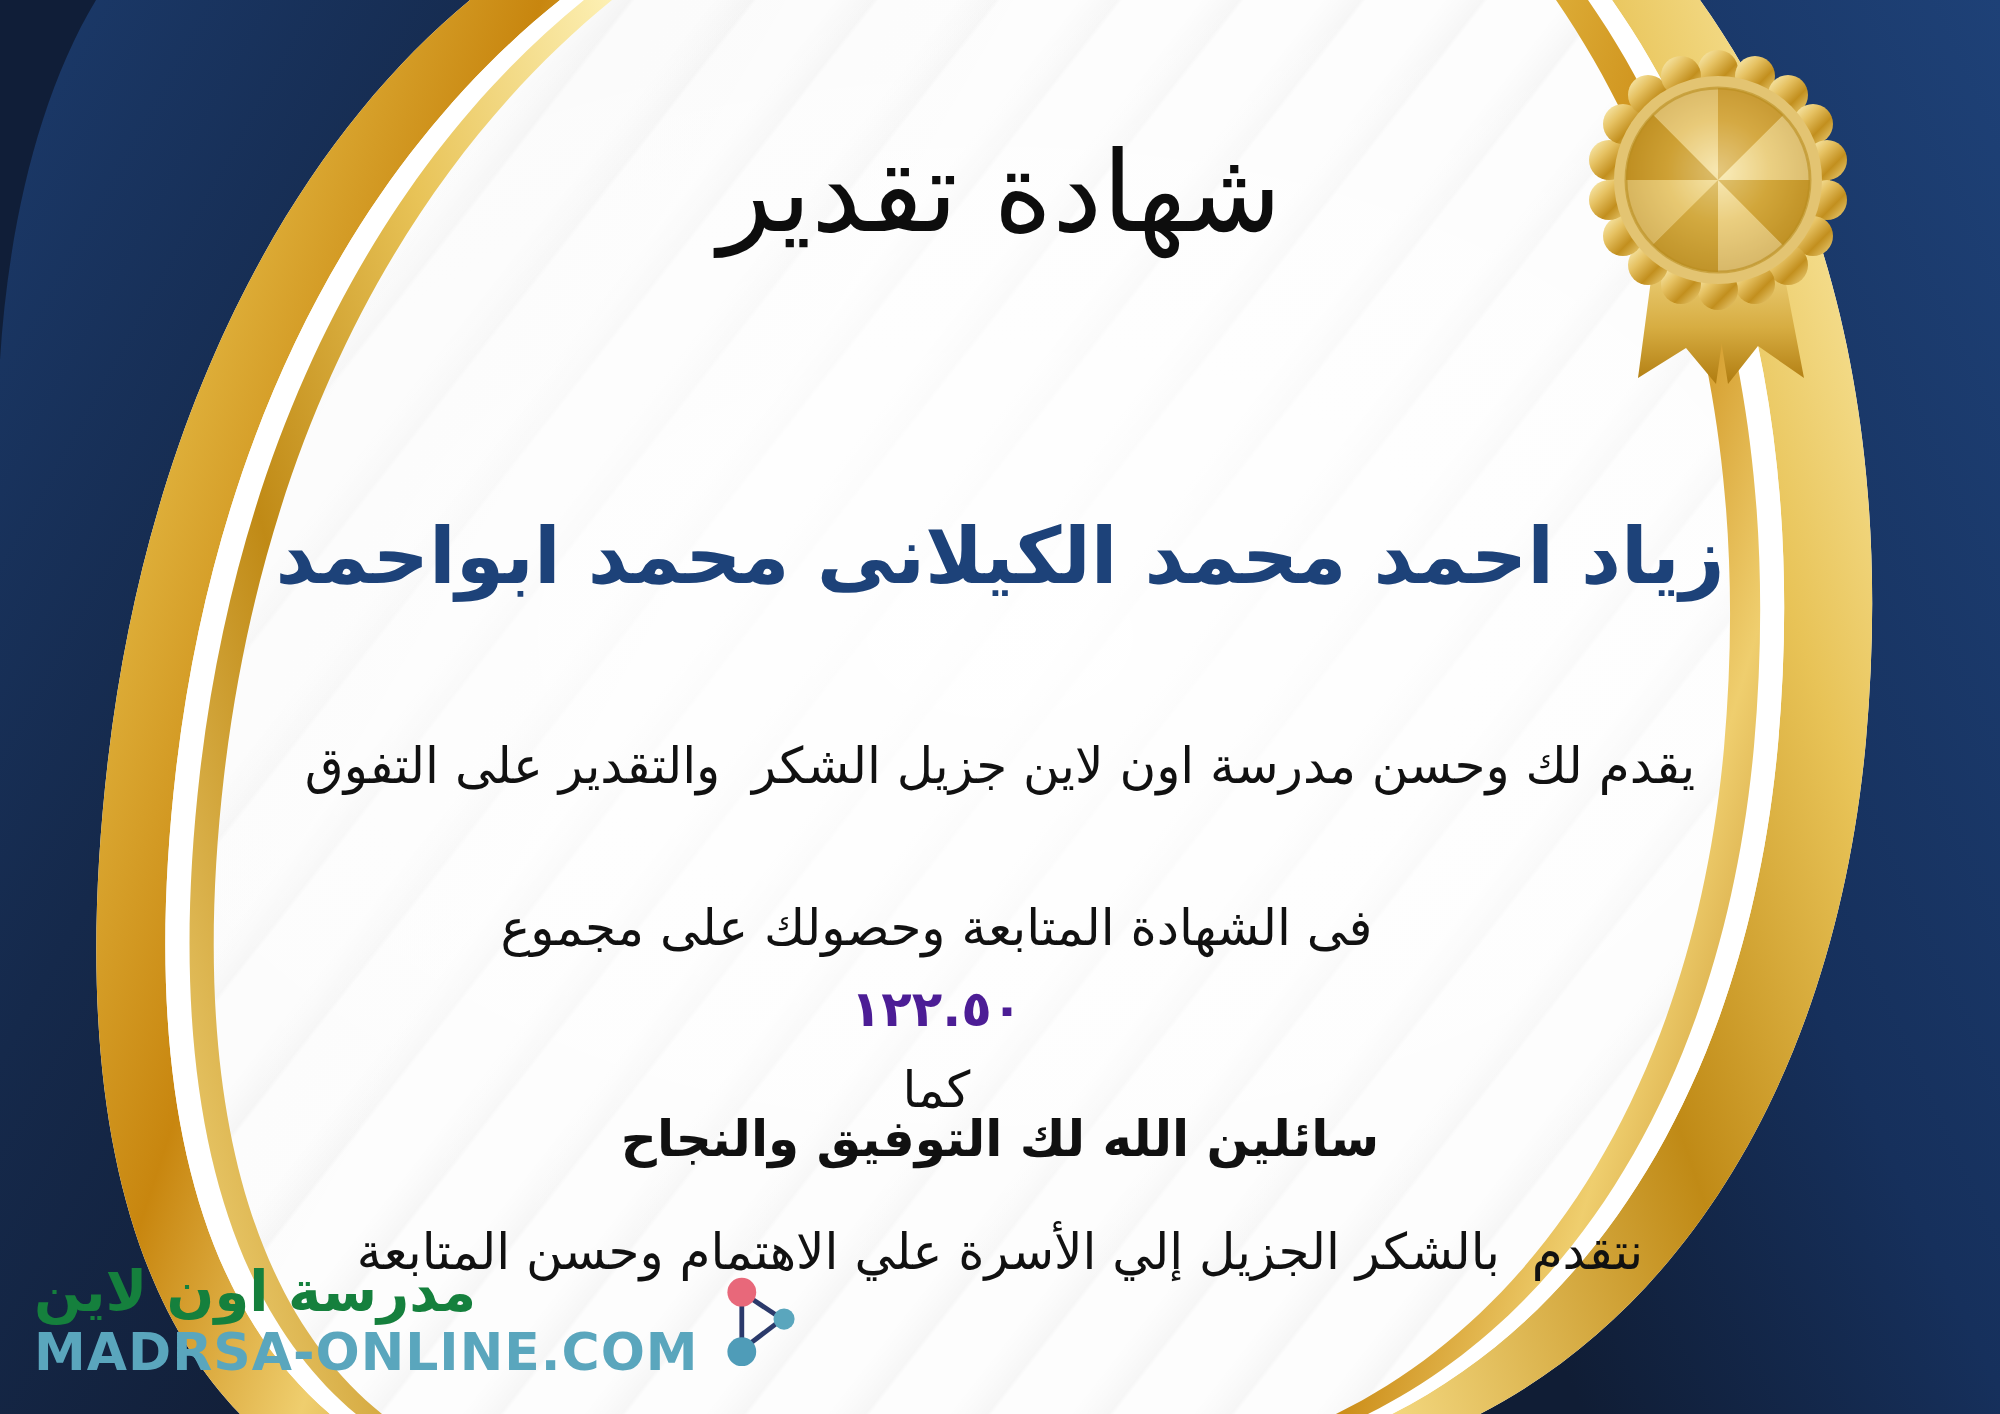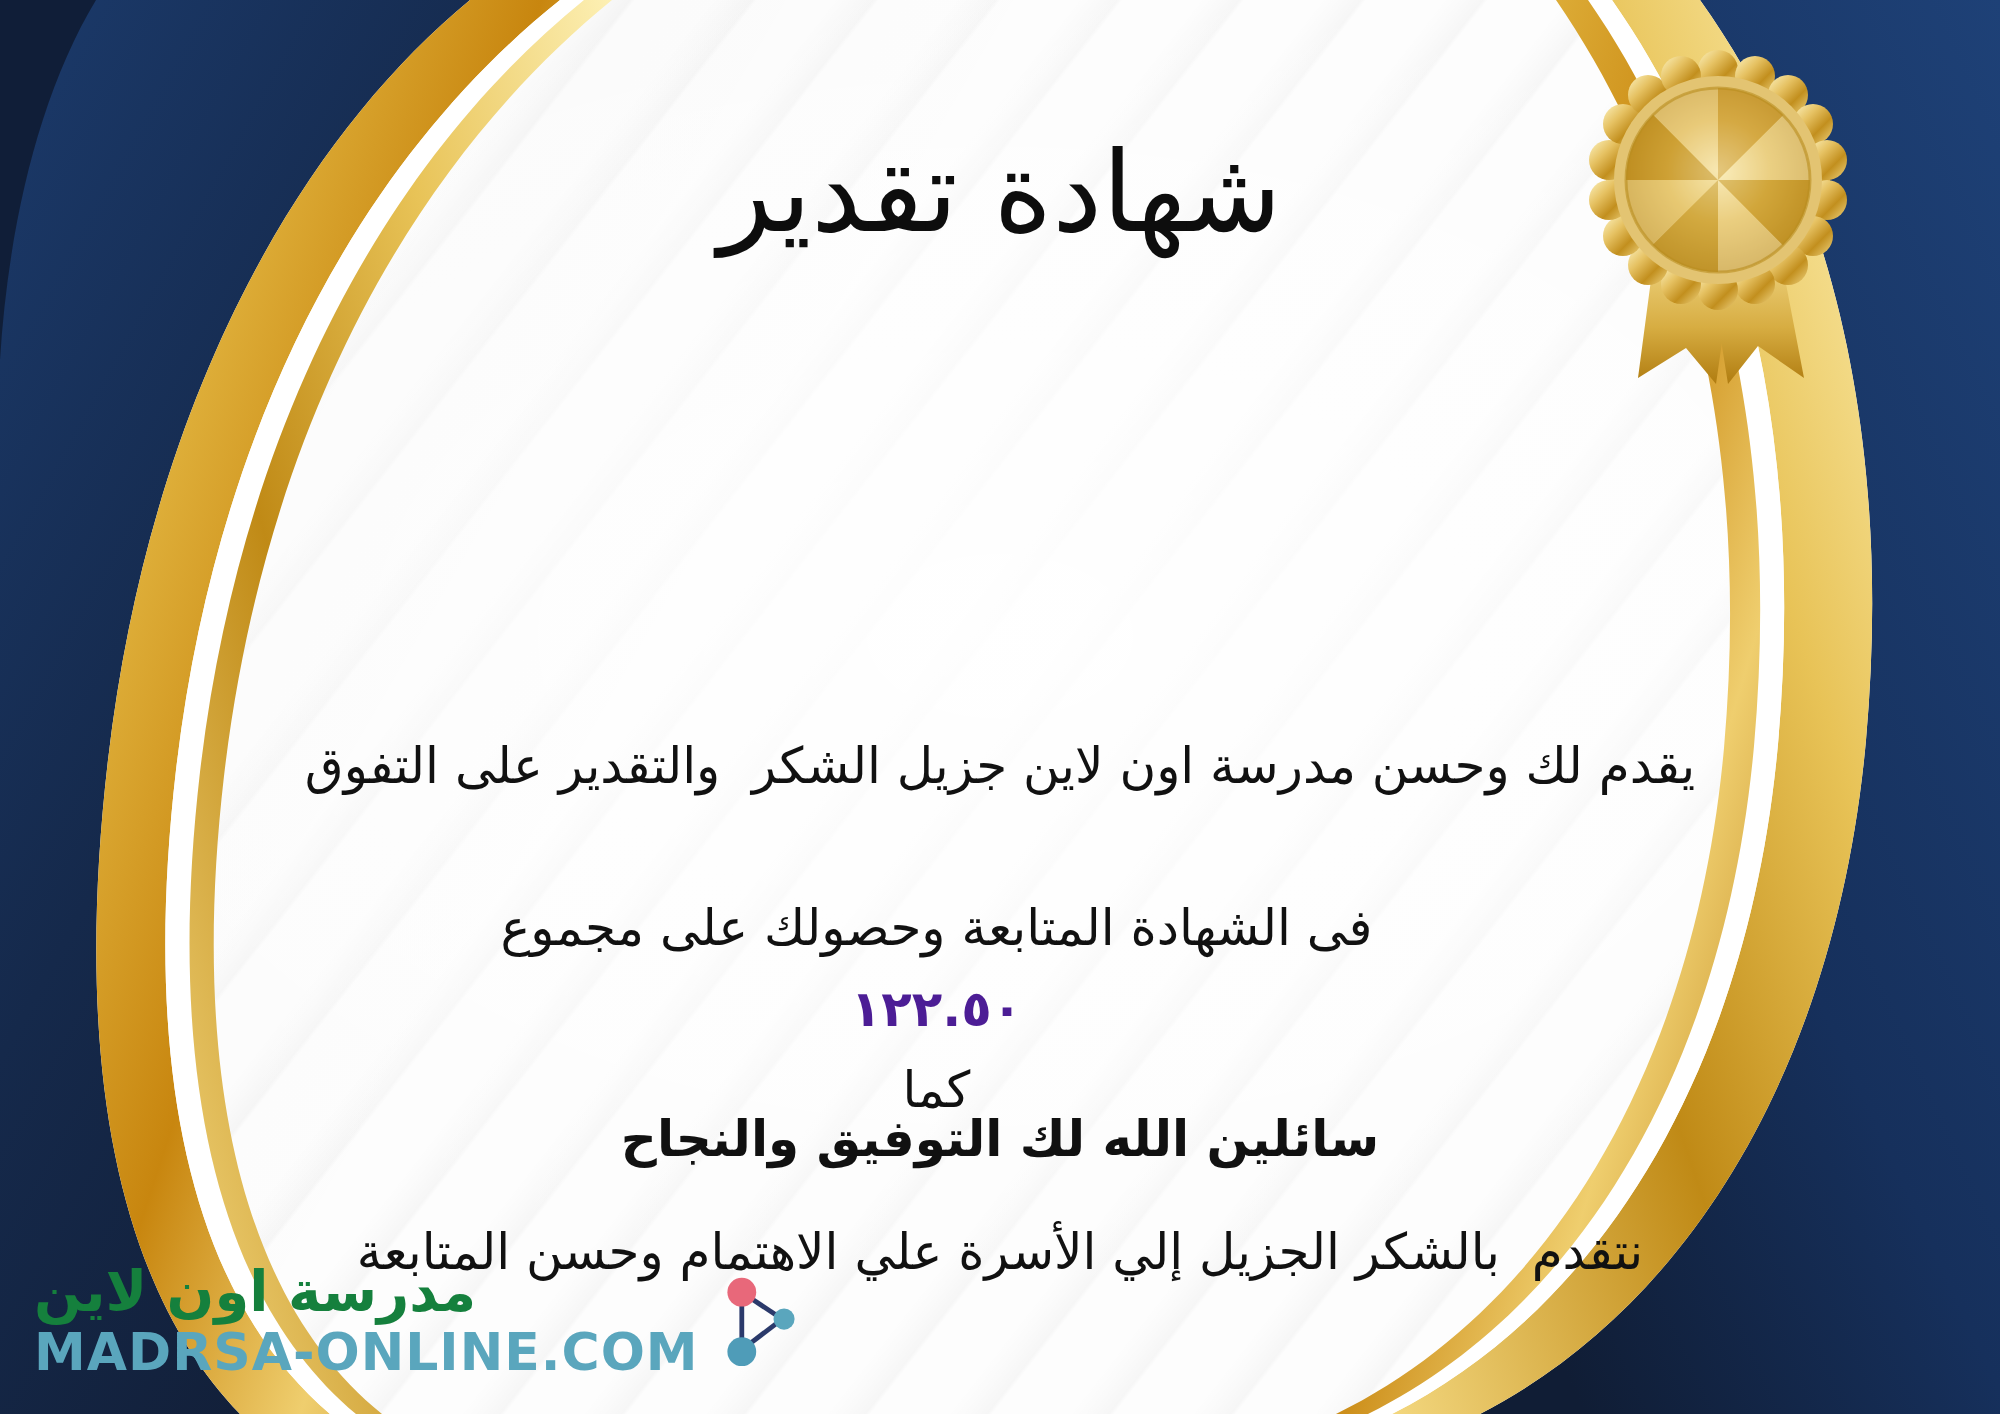--- a/index.html
+++ b/index.html
@@ -285,20 +285,21 @@
           <circle r="92" fill="none" stroke="#b98d20" stroke-width="3" opacity="0.6"></circle>
         </g>
       </g>
     </g>
   </svg>
 
   <div class="content">
 
     <div class="cert-title">شهادة تقدير</div>
 
+    <div class="student-name">زياد احمد محمد الكيلانى محمد ابواحمد</div>
 
     <div class="body-block">
       <span class="body-line">يقدم لك وحسن مدرسة اون لاين جزيل الشكر  والتقدير على التفوق</span>
       <span class="body-line">
         <span>فى الشهادة المتابعة وحصولك على مجموع</span>
         <span class="grade-value">١٢٢.٥٠</span>
         <span>كما</span>
       </span>
       <span class="body-line">نتقدم  بالشكر الجزيل إلي الأسرة علي الاهتمام وحسن المتابعة</span>
     </div>

